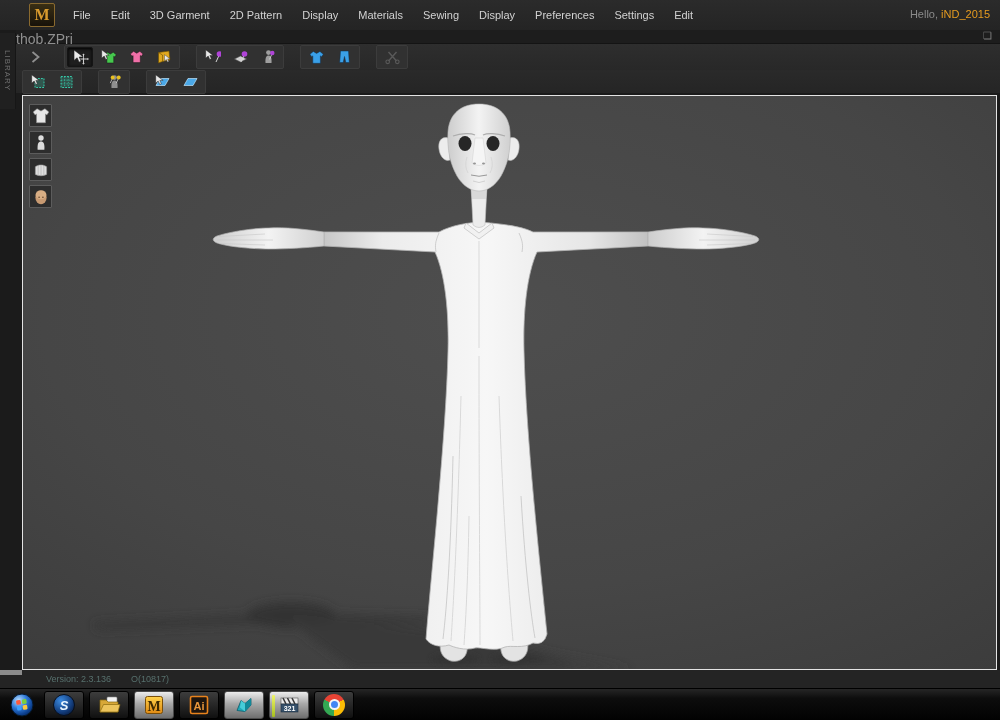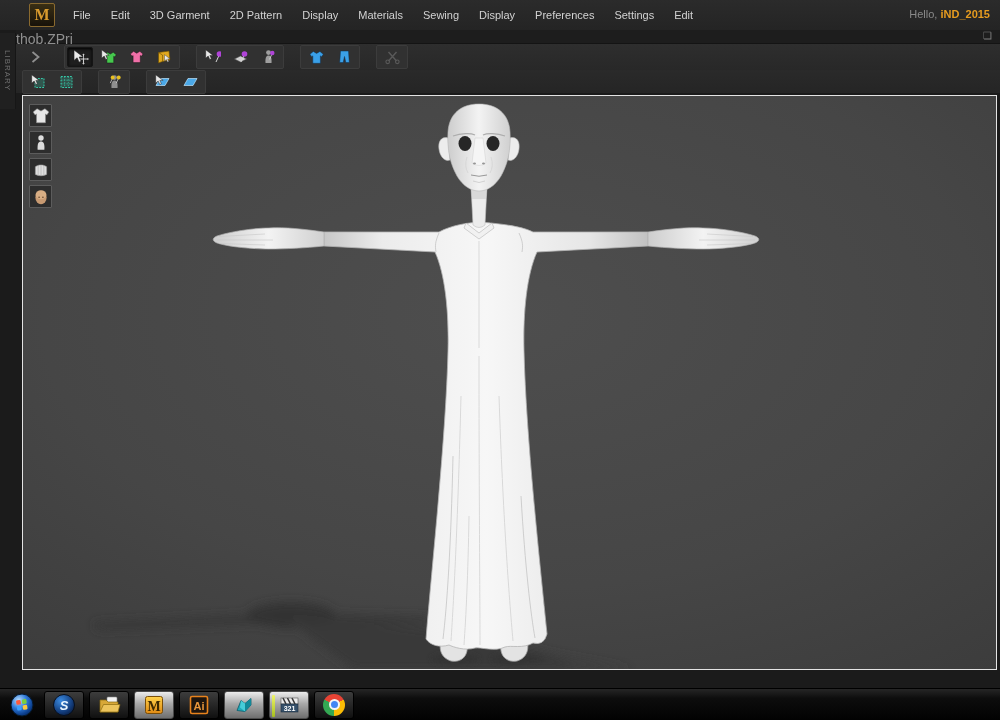--- a/index.html
+++ b/index.html
@@ -8,21 +8,21 @@
 
   
   .menubar { position:absolute; left:0; top:0; width:1000px; height:30px;
     background:linear-gradient(#2b2b2b,#242424); display:flex; align-items:center; }
   .app-logo { width:26px; height:24px; margin-left:29px; border:1px solid #8a6a2f; border-radius:2px;
     background:linear-gradient(#3a2f14,#17120a); color:#d99b2e; font-family:"Liberation Serif",serif;
     font-weight:bold; font-size:16px; display:flex; align-items:center; justify-content:center; }
   .menu-items { display:flex; margin-left:8px; }
   .menu-item { padding:4px 10px; font-size:11px; color:#d2d2d2; cursor:default; }
   .greeting { position:absolute; right:10px; top:8px; font-size:11px; color:#8a8a8a; }
-  .greeting b { color:#e79c1f; font-weight:bold;margin-top:24px; }
+  .greeting b { color:#e79c1f; font-weight:normal;margin-top:24px; }
 
   
   .titlebar { position:absolute; left:16px; top:30px; width:984px; height:14px;
     background:#1d1d1d; border-bottom:1px solid #141414; }
   .titlebar .fname { position:absolute; left:0; right:0; top:1px; text-align:left;
     font-size:14px; color:#8f8f8f; }
   .restore-ic { position:absolute; right:8px; top:0; font-size:10px; color:#7d7d7d; cursor:pointer; }
 
   
   .library-tab { position:absolute; left:0; top:33px; width:16px; height:76px;
@@ -373,20 +373,25 @@
           <svg viewBox="0 0 16 16" xmlns="http://www.w3.org/2000/svg">
             <ellipse cx="8" cy="8.5" rx="5" ry="6" fill="#c89a72"></ellipse>
             <ellipse cx="8" cy="6" rx="4.8" ry="4" fill="#d8ae84"></ellipse>
             <circle cx="6.3" cy="8.2" r="0.7" fill="#5f4028"></circle>
             <circle cx="9.7" cy="8.2" r="0.7" fill="#5f4028"></circle>
           </svg>
         </div>
       </div>
   </div>
 
+  <div class="statusbar">
+    <span class="grip"></span>
+    <span class="status-text">Version: 2.3.136</span>
+    <span class="status-text">O(10817)</span>
+  </div>
 
   <div class="taskbar" id="taskbar">
       <div class="tb-btn vorb">
         <svg viewBox="0 0 24 24" xmlns="http://www.w3.org/2000/svg">
           <defs>
             <radialGradient id="orbg" cx="35%" cy="30%" r="80%">
               <stop offset="0" stop-color="#bfe2ff"></stop>
               <stop offset="0.45" stop-color="#2f7ad8"></stop>
               <stop offset="0.8" stop-color="#0c3f8e"></stop>
               <stop offset="1" stop-color="#062a5e"></stop>

